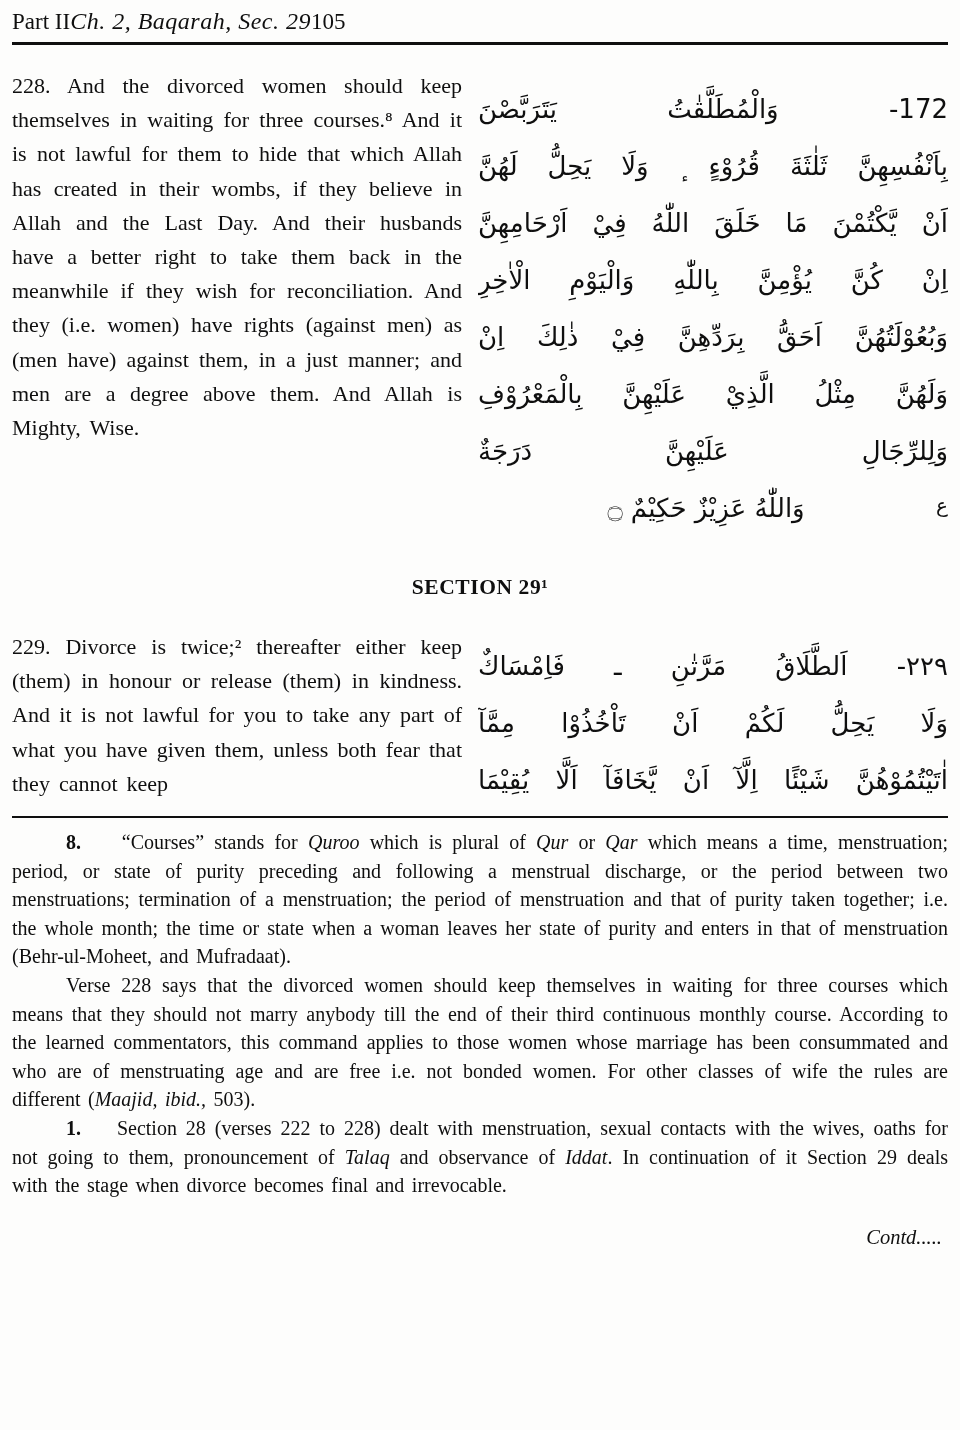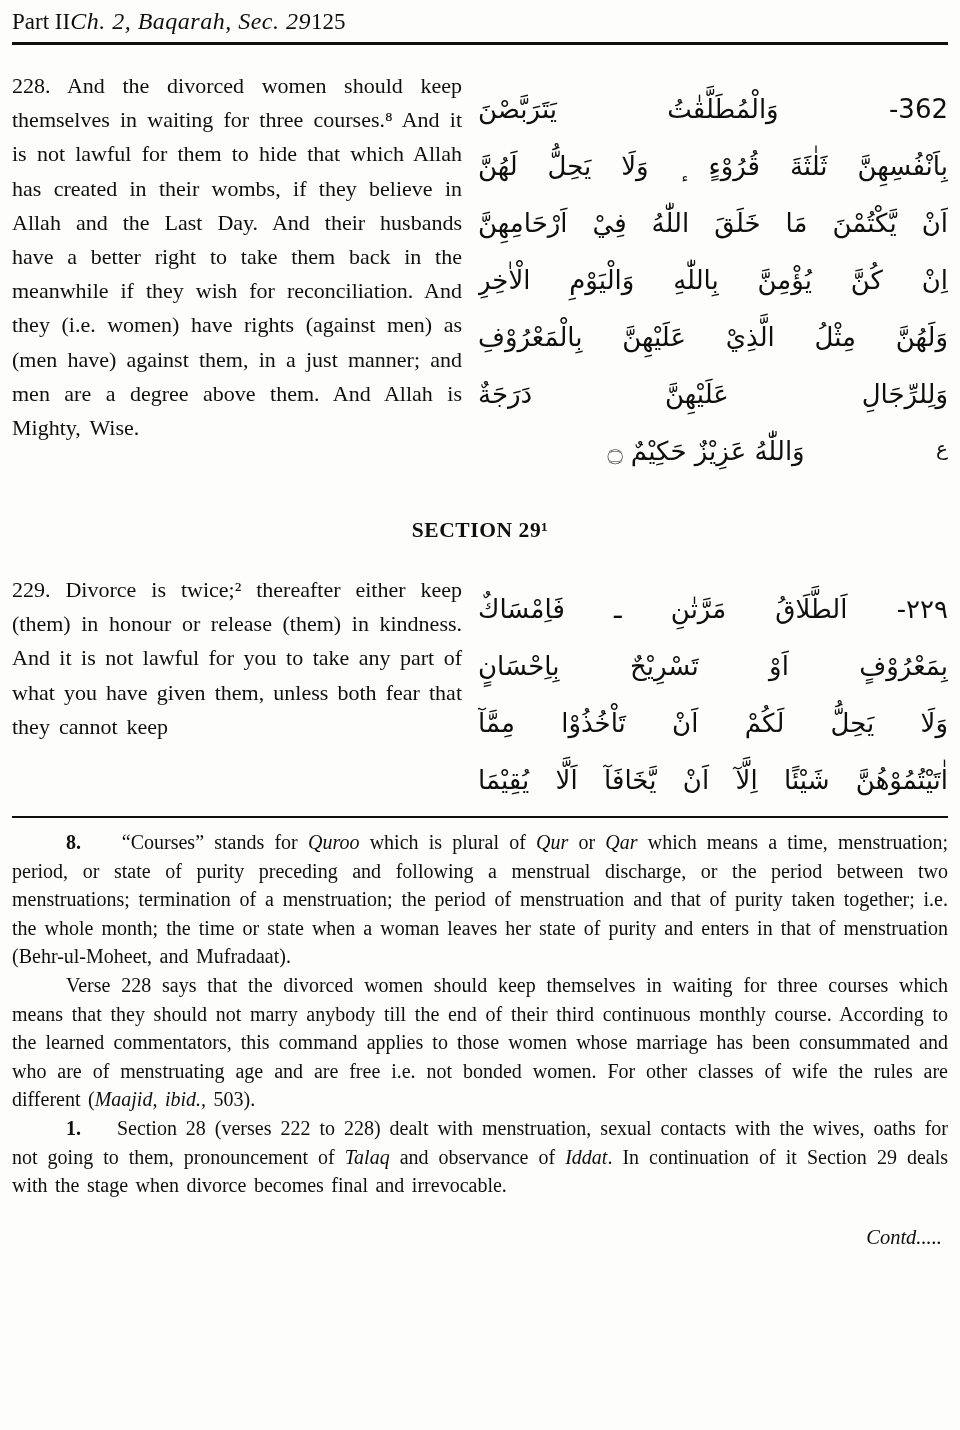--- a/index.html
+++ b/index.html
@@ -55,54 +55,54 @@
   .contd{margin-top:26px;text-align:right;font-style:italic;font-size:20.5px;padding-right:6px;}
 </style>
 </head>
 <body>
 
 <div class="page">
 
   <div class="header">
     <span>Part II</span>
     <span class="center">Ch. 2, Baqarah, Sec. 29</span>
-    <span>125</span>
+    <span>105</span>
   </div>
   <hr class="rule">
 
   <div class="row">
     <div class="col-en">
       <p class="en-verse">228. And the divorced women should keep themselves in waiting for three courses.⁸ And it is not lawful for them to hide that which Allah has created in their wombs, if they believe in Allah and the Last Day. And their husbands have a better right to take them back in the meanwhile if they wish for reconciliation. And they (i.e. women) have rights (against men) as (men have) against them, in a just manner; and men are a degree above them. And Allah is Mighty, Wise.</p>
     </div>
     <div class="col-ar">
       <div class="ar-block">
-        <div class="ar-line">362- وَالْمُطَلَّقٰتُ يَتَرَبَّصْنَ</div>
+        <div class="ar-line">172- وَالْمُطَلَّقٰتُ يَتَرَبَّصْنَ</div>
         <div class="ar-line">بِاَنْفُسِهِنَّ ثَلٰثَةَ قُرُوْءٍ ٕ وَلَا يَحِلُّ لَهُنَّ</div>
         <div class="ar-line">اَنْ يَّكْتُمْنَ مَا خَلَقَ اللّٰهُ فِيْ اَرْحَامِهِنَّ</div>
         <div class="ar-line">اِنْ كُنَّ يُؤْمِنَّ بِاللّٰهِ وَالْيَوْمِ الْاٰخِرِ</div>
+        <div class="ar-line">وَبُعُوْلَتُهُنَّ اَحَقُّ بِرَدِّهِنَّ فِيْ ذٰلِكَ اِنْ</div>
         <div class="ar-line">وَلَهُنَّ مِثْلُ الَّذِيْ عَلَيْهِنَّ بِالْمَعْرُوْفِ</div>
         <div class="ar-line">وَلِلرِّجَالِ عَلَيْهِنَّ دَرَجَةٌ</div>
         <div class="ar-last">
           <span class="ruku">ع</span>
           <div class="ar-line short">وَاللّٰهُ عَزِيْزٌ حَكِيْمٌ ۝</div>
         </div>
       </div>
     </div>
   </div>
 
   <div class="section-heading">SECTION 29¹</div>
 
   <div class="row second">
     <div class="col-en">
       <p class="en-verse">229. Divorce is twice;² thereafter either keep (them) in honour or release (them) in kindness. And it is not lawful for you to take any part of what you have given them, unless both fear that they cannot keep</p>
     </div>
     <div class="col-ar">
       <div class="ar-block">
         <div class="ar-line">٢٢٩- اَلطَّلَاقُ مَرَّتٰنِ ـ فَاِمْسَاكٌ</div>
-        <div class="ar-line">بِمَعْرُوْفٍ اَوْ تَسْرِيْحٌ بِاِحْسَانٍ</div>
         <div class="ar-line">وَلَا يَحِلُّ لَكُمْ اَنْ تَاْخُذُوْا مِمَّآ</div>
         <div class="ar-line">اٰتَيْتُمُوْهُنَّ شَيْئًا اِلَّآ اَنْ يَّخَافَآ اَلَّا يُقِيْمَا</div>
       </div>
     </div>
   </div>
 
   <hr class="rule thin">
 
   <div class="footnotes">
     <p><span style="font-weight: bold;">8.</span><span>&nbsp;&nbsp;&nbsp;&nbsp;“Courses” stands for </span><span style="font-style: italic;">Quroo</span><span> which is plural of </span><span style="font-style: italic;">Qur</span><span> or </span><span style="font-style: italic;">Qar</span><span> which means a time, menstruation; period, or state of purity preceding and following a menstrual discharge, or the period between two menstruations; termination of a menstruation; the period of menstruation and that of purity taken together; i.e. the whole month; the time or state when a woman leaves her state of purity and enters in that of menstruation (Behr-ul-Moheet, and Mufradaat).</span></p>

